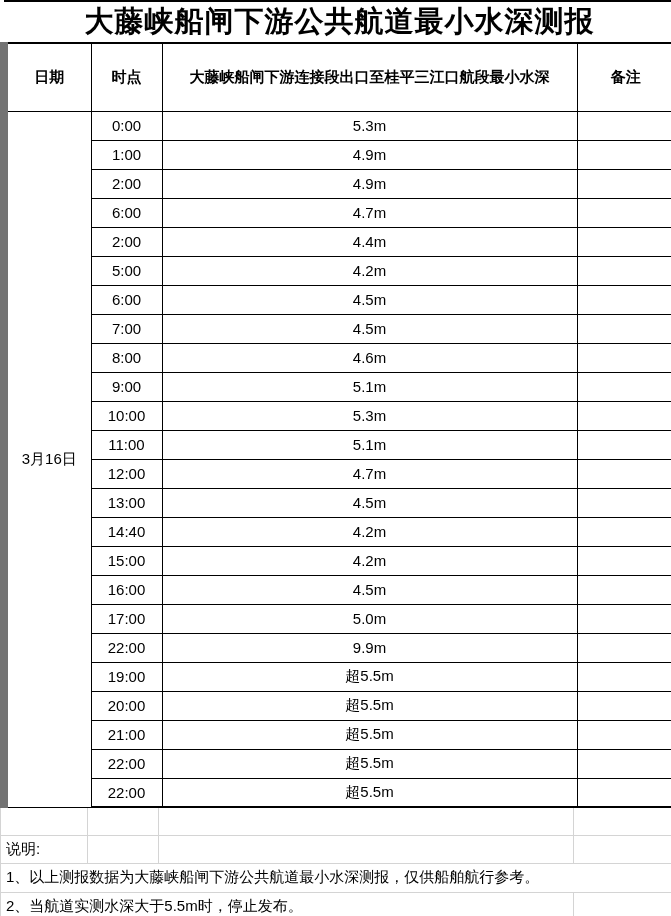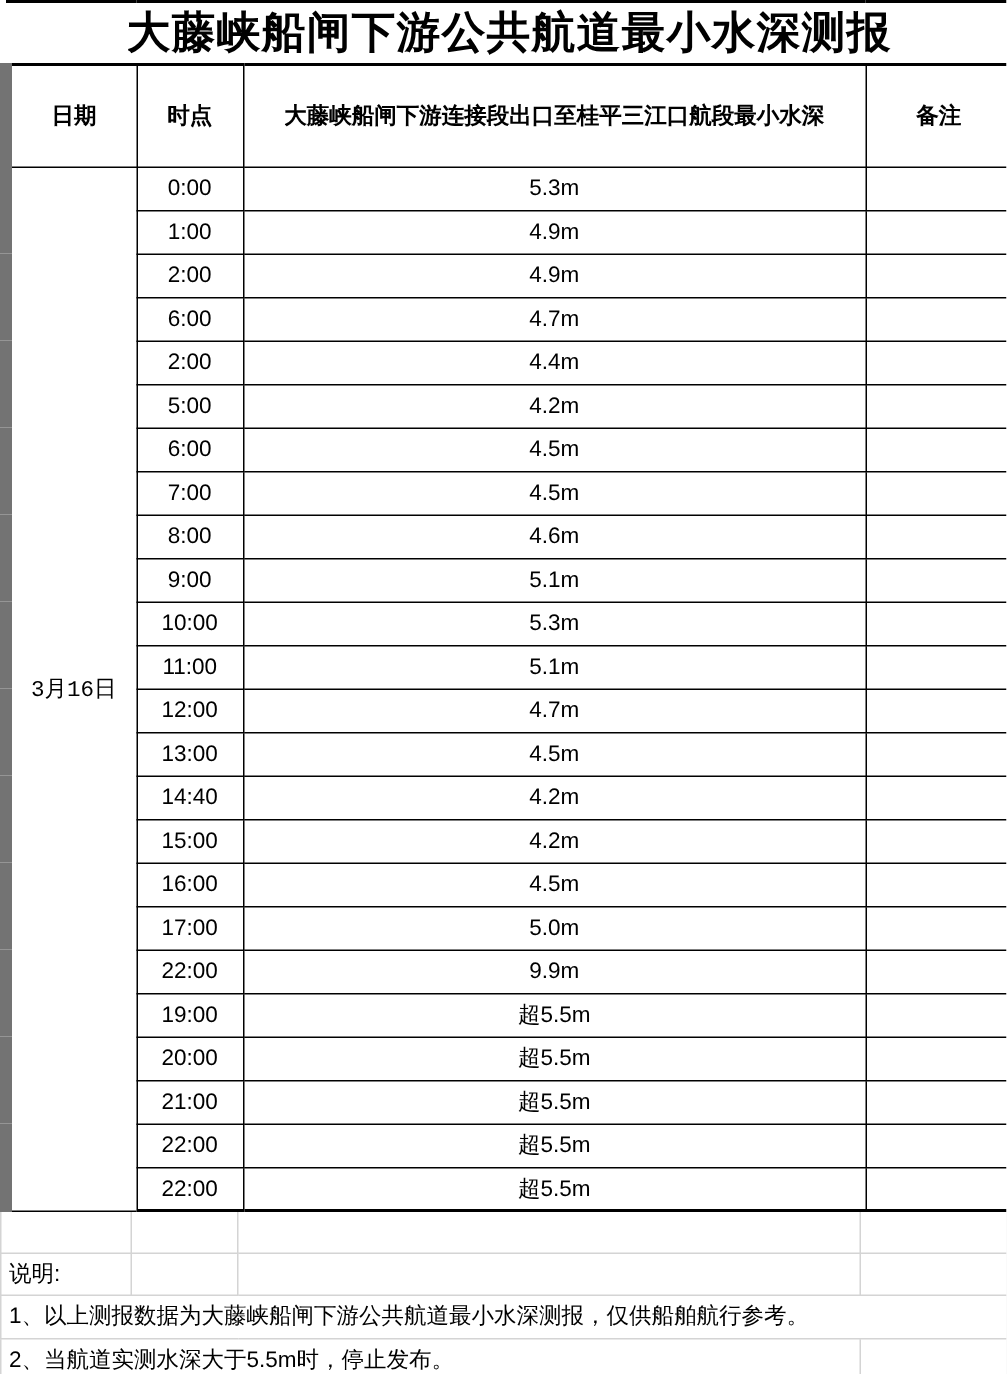--- a/index.html
+++ b/index.html
@@ -40,21 +40,21 @@
     border: 1px solid #000000;
     font-size: 15px;
   }
 
   
   .report-table .header-row td { border-top: 2px solid #000000; }
   .report-table td.edge-left  { border-left: 8px solid #737373; }
   .report-table td.edge-right { border-right: 2px solid #0ea5e9; }
   .report-table tr.last-data-row td { border-bottom: 2px solid #000000; }
 
-  .date-cell { font-size: 15px; font-family: Liberation Mono, monospace; }
+  .date-cell { font-size: 15px; }
 
   
   .notes-table td {
     border: 1px solid #d4d4d4;
     font-size: 15px;
     vertical-align: middle;
     text-align: left;
     padding-left: 5px;
     white-space: nowrap;
     overflow: visible;

